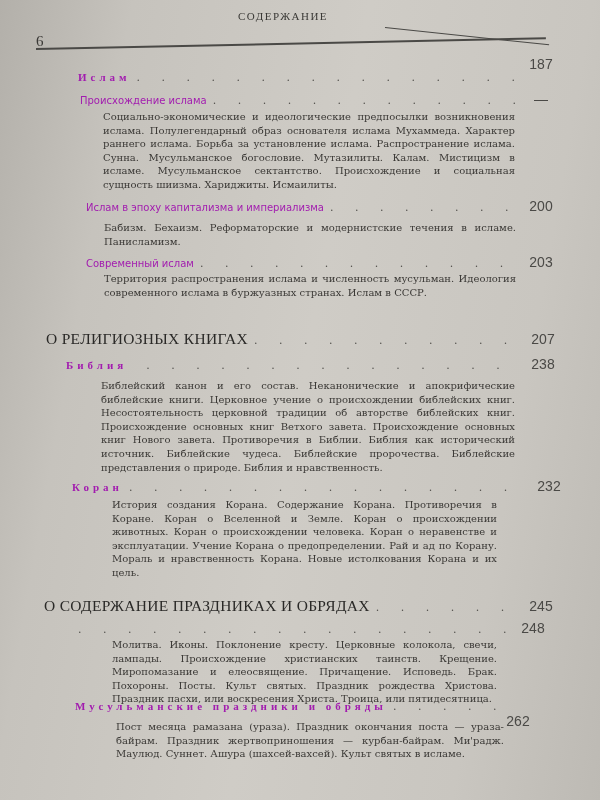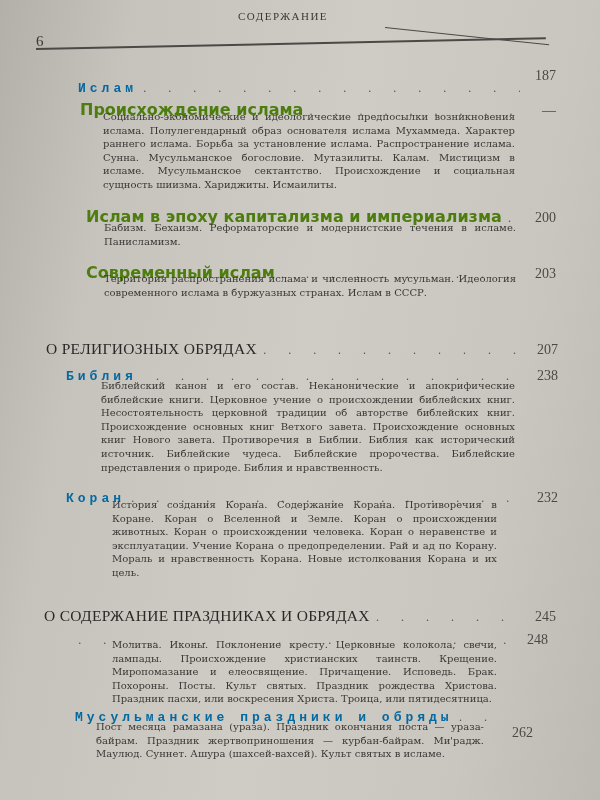--- a/index.html
+++ b/index.html
@@ -30,26 +30,26 @@
       border-top: 1.5px solid #4a4946;
       transform: rotate(6deg); transform-origin: left;
     }
     .entry { position: absolute; display: flex; align-items: baseline; }
     .entry .title { white-space: nowrap; }
     .entry .leader {
       flex: 1; overflow: hidden; white-space: nowrap;
       color: #55534f; letter-spacing: 9px; margin: 0 6px; font-size: 11px;
     }
     .entry .pg {
-      font-family: Liberation Serif, serif; font-size: 14px; color: #4a4946;
-      min-width: 30px; text-align: right; margin-top: 12px;
+      font-family: Liberation Sans, sans-serif; font-size: 14px; color: #4a4946;
+      min-width: 30px; text-align: center;
     }
     .lvl-part .title { font-family: "Liberation Serif", serif; font-size: 15.5px; letter-spacing: 0.3px; color: #2a2927; }
-    .lvl-spaced .title { font-family: Liberation Mono, monospace; font-weight: bold; font-size: 13px; letter-spacing: 4px; color: #0369a1; }
-    .lvl-section .title { font-family: "DejaVu Sans", sans-serif; font-size: 16px; color: #4d7c0f; font-weight: bold; }
+    .lvl-spaced .title { font-family: Liberation Serif, serif; font-weight: bold; font-size: 11px; letter-spacing: 4px; color: #a21caf; }
+    .lvl-section .title { font-family: "DejaVu Sans", sans-serif; font-size: 10px; color: #a21caf; }
     .desc {
       position: absolute;
       font-family: "DejaVu Serif", serif; font-size: 10px; line-height: 13.6px;
       color: #3a3835; text-align: justify; text-align-last: left;
     }
   </style>
 </head>
 <body>
 
 <div class="page">
@@ -80,33 +80,33 @@
   <div class="desc" style="left:104px; top:221px; width:412px;">Бабизм. Бехаизм. Реформаторские и модернистские течения в исламе. Панисламизм.</div>
 
   <div class="entry lvl-section" style="left:86px; top:254px; width:470px;">
     <span class="title">Современный ислам</span>
     <span class="leader">. . . . . . . . . . . . . . . . . . . . . . . . . . . . . . . . . . . . . . . . .</span>
     <span class="pg">203</span>
   </div>
   <div class="desc" style="left:104px; top:272px; width:412px;">Территория распространения ислама и численность мусульман. Идеология современного ислама в буржуазных странах. Ислам в СССР.</div>
 
   <div class="entry lvl-part" style="left:46px; top:330px; width:512px;">
-    <span class="title">О РЕЛИГИОЗНЫХ ОБРЯДАХ</span>
+    <span class="title">О РЕЛИГИОЗНЫХ КНИГАХ</span>
     <span class="leader">. . . . . . . . . . . . . . . . . . . . . . . . . . . . . . . . . . . . . . . . .</span>
     <span class="pg">207</span>
   </div>
 
   <div class="entry lvl-spaced" style="left:66px; top:356px; width:492px;gap:13px;">
     <span class="title">Библия</span>
     <span class="leader">. . . . . . . . . . . . . . . . . . . . . . . . . . . . . . . . . . . . . . . . .</span>
     <span class="pg">238</span>
   </div>
   <div class="desc" style="left:101px; top:379px; width:414px;">Библейский канон и его состав. Неканонические и апокрифические библейские книги. Церковное учение о происхождении библейских книг. Несостоятельность церковной традиции об авторстве библейских книг. Происхождение основных книг Ветхого завета. Происхождение основных книг Нового завета. Противоречия в Библии. Библия как исторический источник. Библейские чудеса. Библейские пророчества. Библейские представления о природе. Библия и нравственность.</div>
 
-  <div class="entry lvl-spaced" style="left:66px; top:478px; width:492px;">
+  <div class="entry lvl-spaced" style="left:72px; top:478px; width:492px;">
     <span class="title">Коран</span>
     <span class="leader">. . . . . . . . . . . . . . . . . . . . . . . . . . . . . . . . . . . . . . . . .</span>
     <span class="pg">232</span>
   </div>
   <div class="desc" style="left:112px; top:498px; width:385px;">История создания Корана. Содержание Корана. Противоречия в Коране. Коран о Вселенной и Земле. Коран о происхождении животных. Коран о происхождении человека. Коран о неравенстве и эксплуатации. Учение Корана о предопределении. Рай и ад по Корану. Мораль и нравственность Корана. Новые истолкования Корана и их цель.</div>
 
   <div class="entry lvl-part" style="left:44px; top:597px; width:512px;">
     <span class="title">О СОДЕРЖАНИЕ ПРАЗДНИКАХ И ОБРЯДАХ</span>
     <span class="leader">. . . . . . . . . . . . . . . . . . . . . . . . . . . . . . . . . . . . . . . . .</span>
     <span class="pg">245</span>
@@ -116,15 +116,15 @@
     <span class="leader">. . . . . . . . . . . . . . . . . . . . . . . . . . . . . . . . . . . . . . . . .</span>
     <span class="pg">248</span>
   </div>
   <div class="desc" style="left:112px; top:638px; width:385px;">Молитва. Иконы. Поклонение кресту. Церковные колокола, свечи, лампады. Происхождение христианских таинств. Крещение. Миропомазание и елеосвящение. Причащение. Исповедь. Брак. Похороны. Посты. Культ святых. Праздник рождества Христова. Праздник пасхи, или воскресения Христа. Троица, или пятидесятница.</div>
 
   <div class="entry lvl-spaced" style="left:75px; top:697px; width:458px;">
     <span class="title">Мусульманские праздники и обряды</span>
     <span class="leader">. . . . . . . . . . . . . . . . . . . . . . . . . . . . . . . . . . . . . . . . .</span>
     <span class="pg" style="position:relative; top:16px;">262</span>
   </div>
-  <div class="desc" style="left:96px; top:720px; width:388px;">Пост месяца рамазана (ураза). Праздник окончания поста — ураза-байрам. Праздник жертвоприношения — курбан-байрам. Ми'радж. Маулюд. Суннет. Ашура (шахсей-вахсей). Культ святых в исламе.</div>
+  <div class="desc" style="left:116px; top:720px; width:388px;">Пост месяца рамазана (ураза). Праздник окончания поста — ураза-байрам. Праздник жертвоприношения — курбан-байрам. Ми'радж. Маулюд. Суннет. Ашура (шахсей-вахсей). Культ святых в исламе.</div>
 
 </div>
 
 </body></html>

